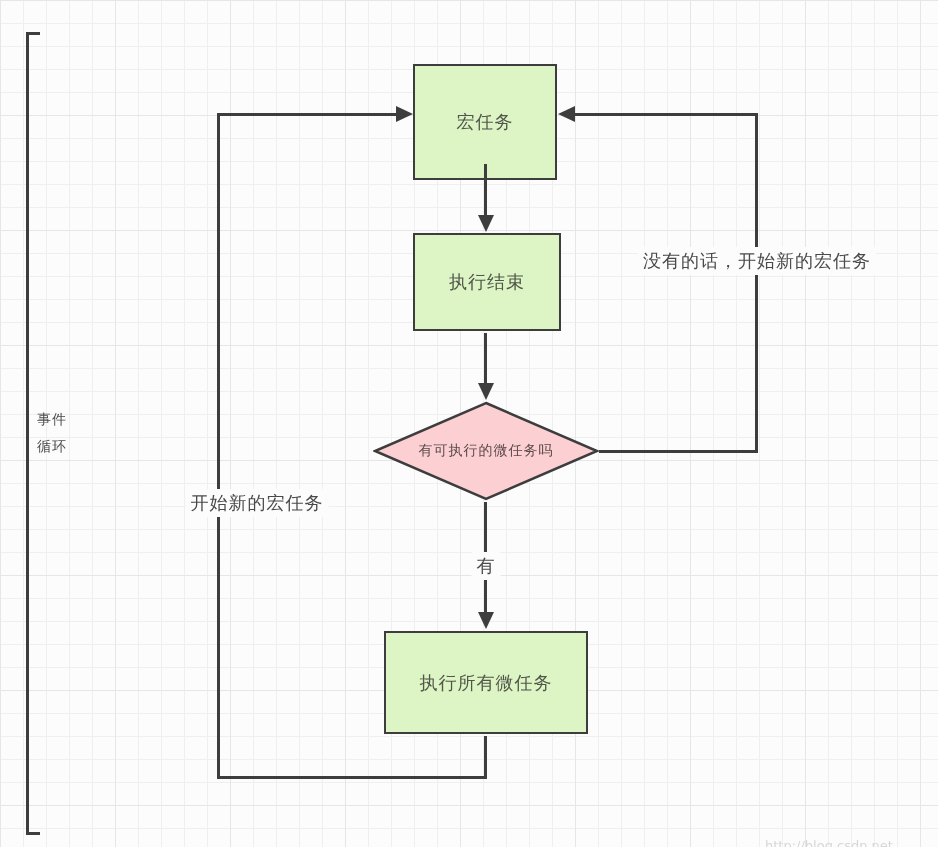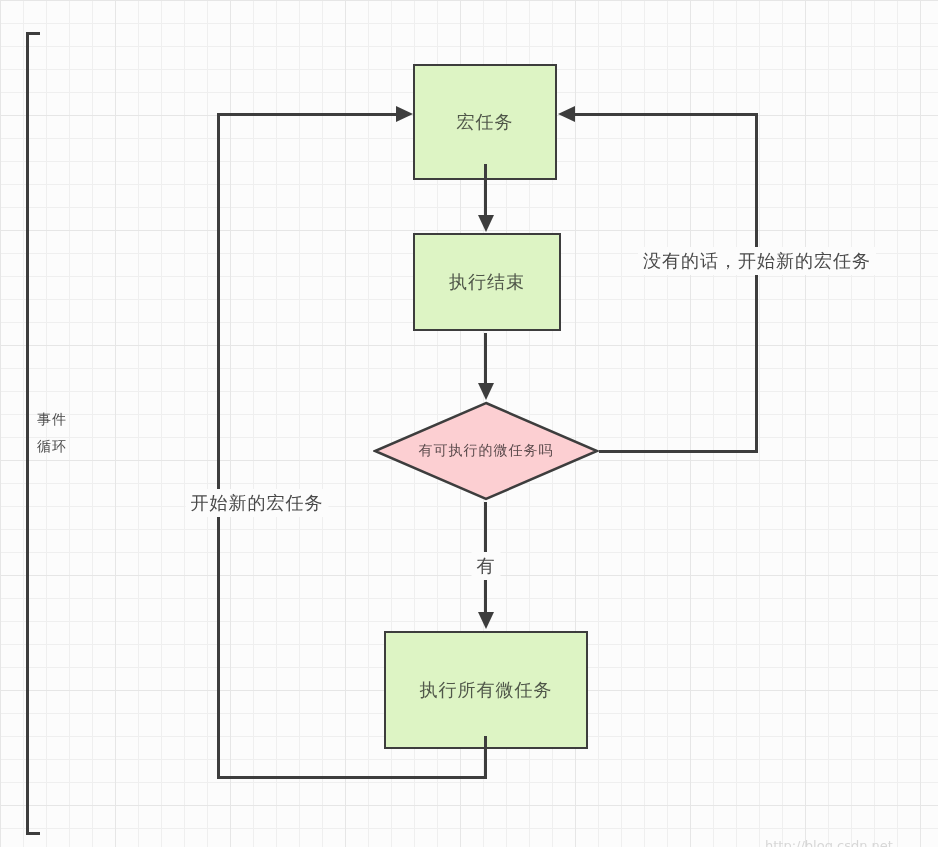--- a/index.html
+++ b/index.html
@@ -132,21 +132,21 @@
     <svg width="226" height="100" viewBox="0 0 226 100">
       <polygon points="113,2 224,50 113,98 2,50" fill="#fccfd2" stroke="#3d3d3d" stroke-width="2.5"></polygon>
     </svg>
     <div class="diamond-text">有可执行的微任务吗</div>
   </div>
 
   <div class="ln" style="left:484px; top:502px; width:3px; height:112px;"></div>
   <div class="ah ah-down" style="left:478px; top:612px;"></div>
   <div class="edge-label" style="left:486px; top:566px;">有</div>
 
-  <div class="node" style="left:384px; top:631px; width:204px; height:118px;">
+  <div class="node" style="left:384px; top:631px; width:204px; height:103px;">
     <span>执行所有微任务</span>
   </div>
 
   <div class="ln" style="left:484px; top:736px; width:3px; height:43px;"></div>
   <div class="ln" style="left:217px; top:776px; width:270px; height:3px;"></div>
   <div class="ln" style="left:217px; top:113px; width:3px; height:666px;"></div>
   <div class="ln" style="left:219px; top:113px; width:178px; height:3px;"></div>
   <div class="ah ah-right" style="left:396px; top:106px;"></div>
   <div class="edge-label" style="left:228px; top:503px;margin-left:29px;">开始新的宏任务</div>
 

